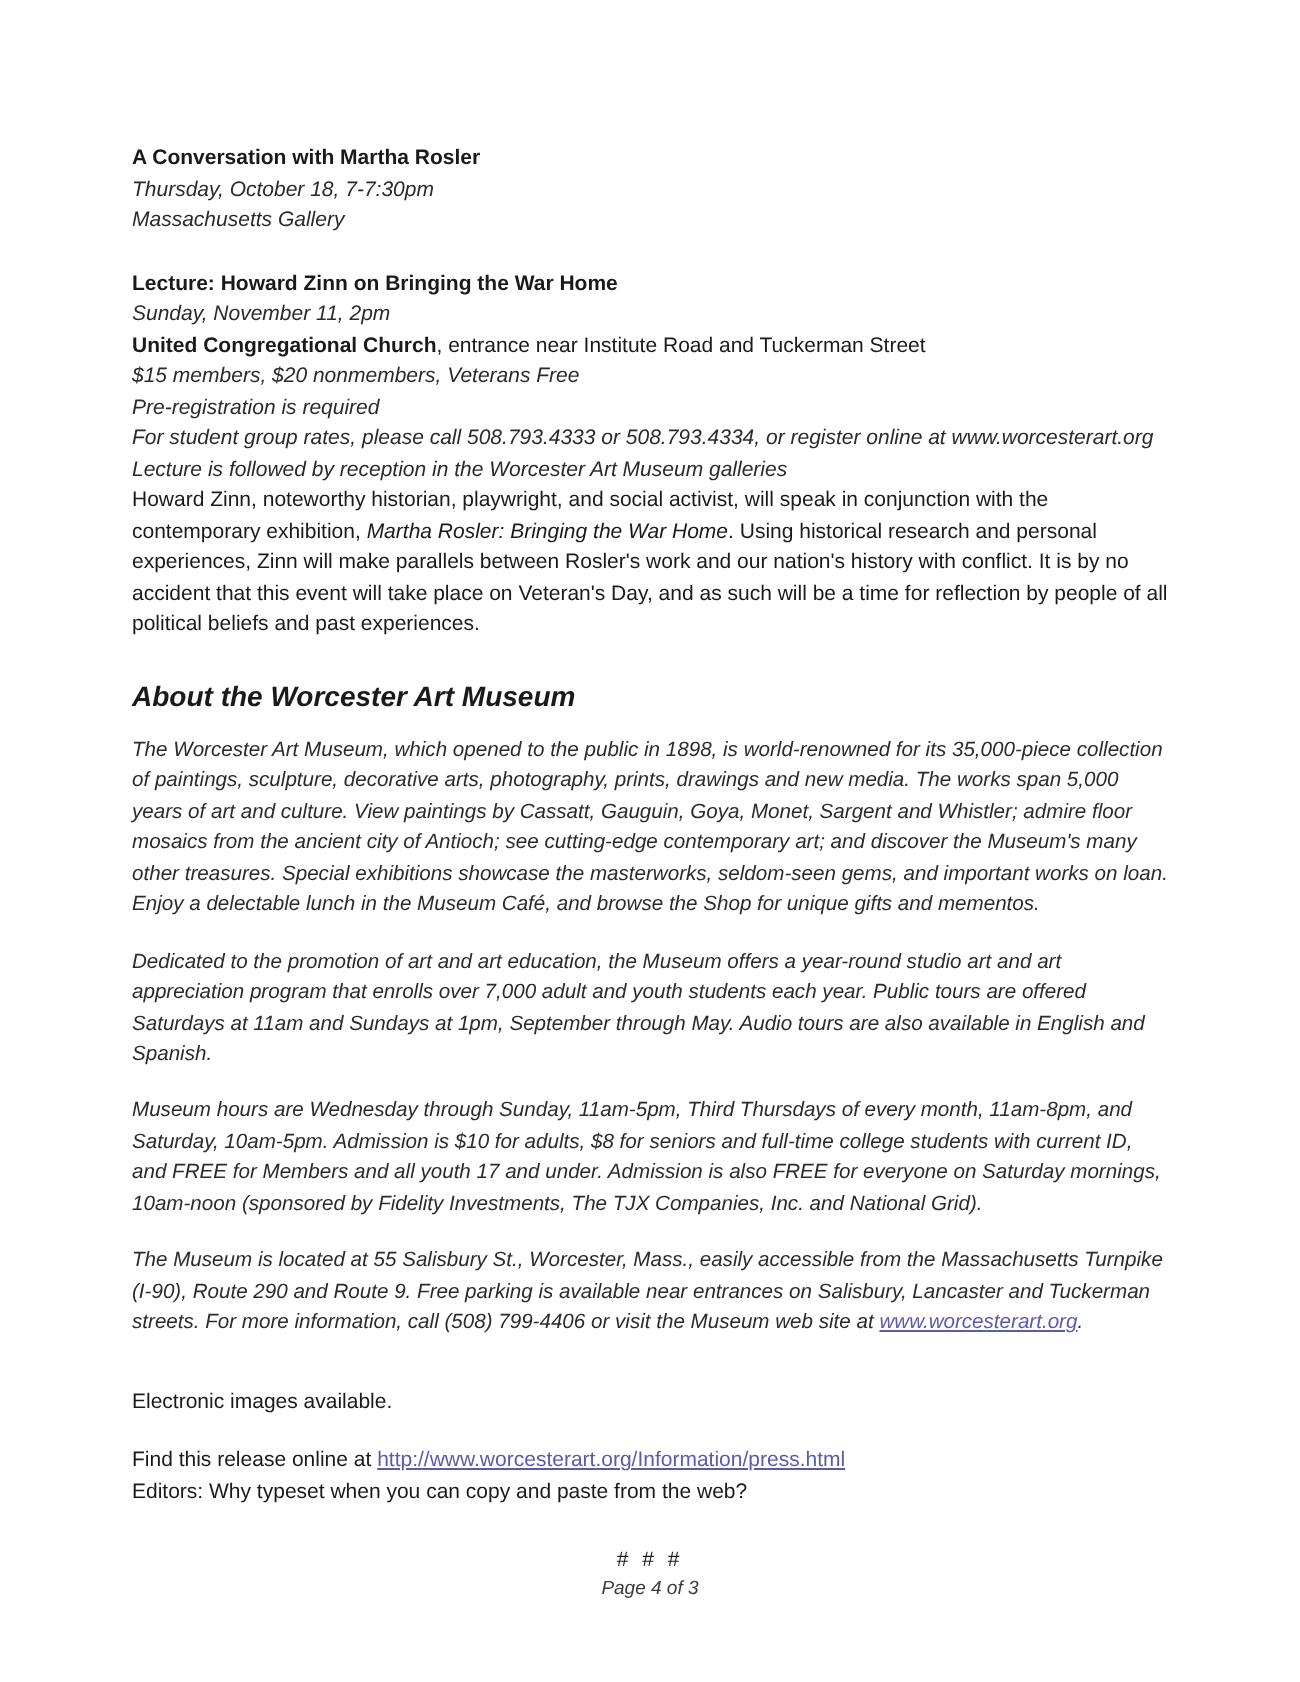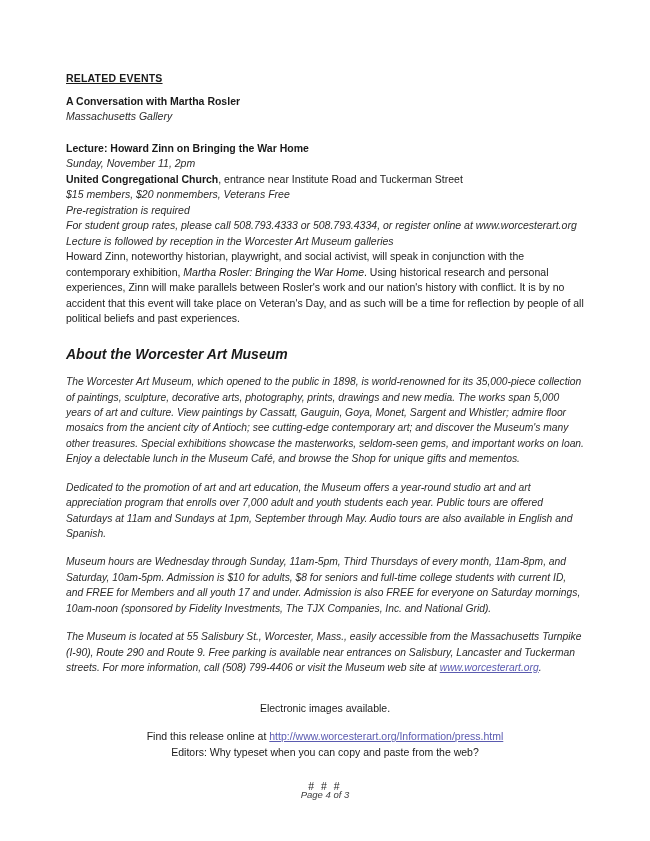--- a/index.html
+++ b/index.html
@@ -72,21 +72,20 @@
   .gap-md { height: 13px; }
   .gap-lg { height: 16px; }
   .gap-xl { height: 19px; }
   .bold-inline { font-weight: bold; font-style: normal; }
   .ital-inline { font-style: italic; }
   a.doclink {
     color: #5a5ab0;
     text-decoration: underline;
   }
   .centered {
-    text-align: center;
     font-size: 10.5px;
     line-height: 1.5;
     margin: 0;
   }
   .hashes {
     text-align: center;
     font-size: 10.5px;
     margin: 0;
     letter-spacing: 2px;
   }
@@ -100,24 +99,24 @@
     font-style: italic;
     color: #3a3a3a;
   }
 </style>
 </head>
 <body>
 
 <div class="page">
   <div class="content">
 
-    <div class="section-heading">RELATED EVENTS</div>
 
     <div>
       <p class="event-title">A Conversation with Martha Rosler</p>
+      <p class="ital-line">Thursday, October 18, 7-7:30pm</p>
       <p class="ital-line">Massachusetts Gallery</p>
     </div>
 
     <div class="gap-lg"></div>
 
     <div>
       <p class="event-title">Lecture: Howard Zinn on Bringing the War Home</p>
       <p class="ital-line">Sunday, November 11, 2pm</p>
       <p class="body-line"><span class="bold-inline">United Congregational Church</span><span>, entrance near Institute Road and Tuckerman Street</span></p>
       <p class="ital-line">$15 members, $20 nonmembers, Veterans Free</p>

